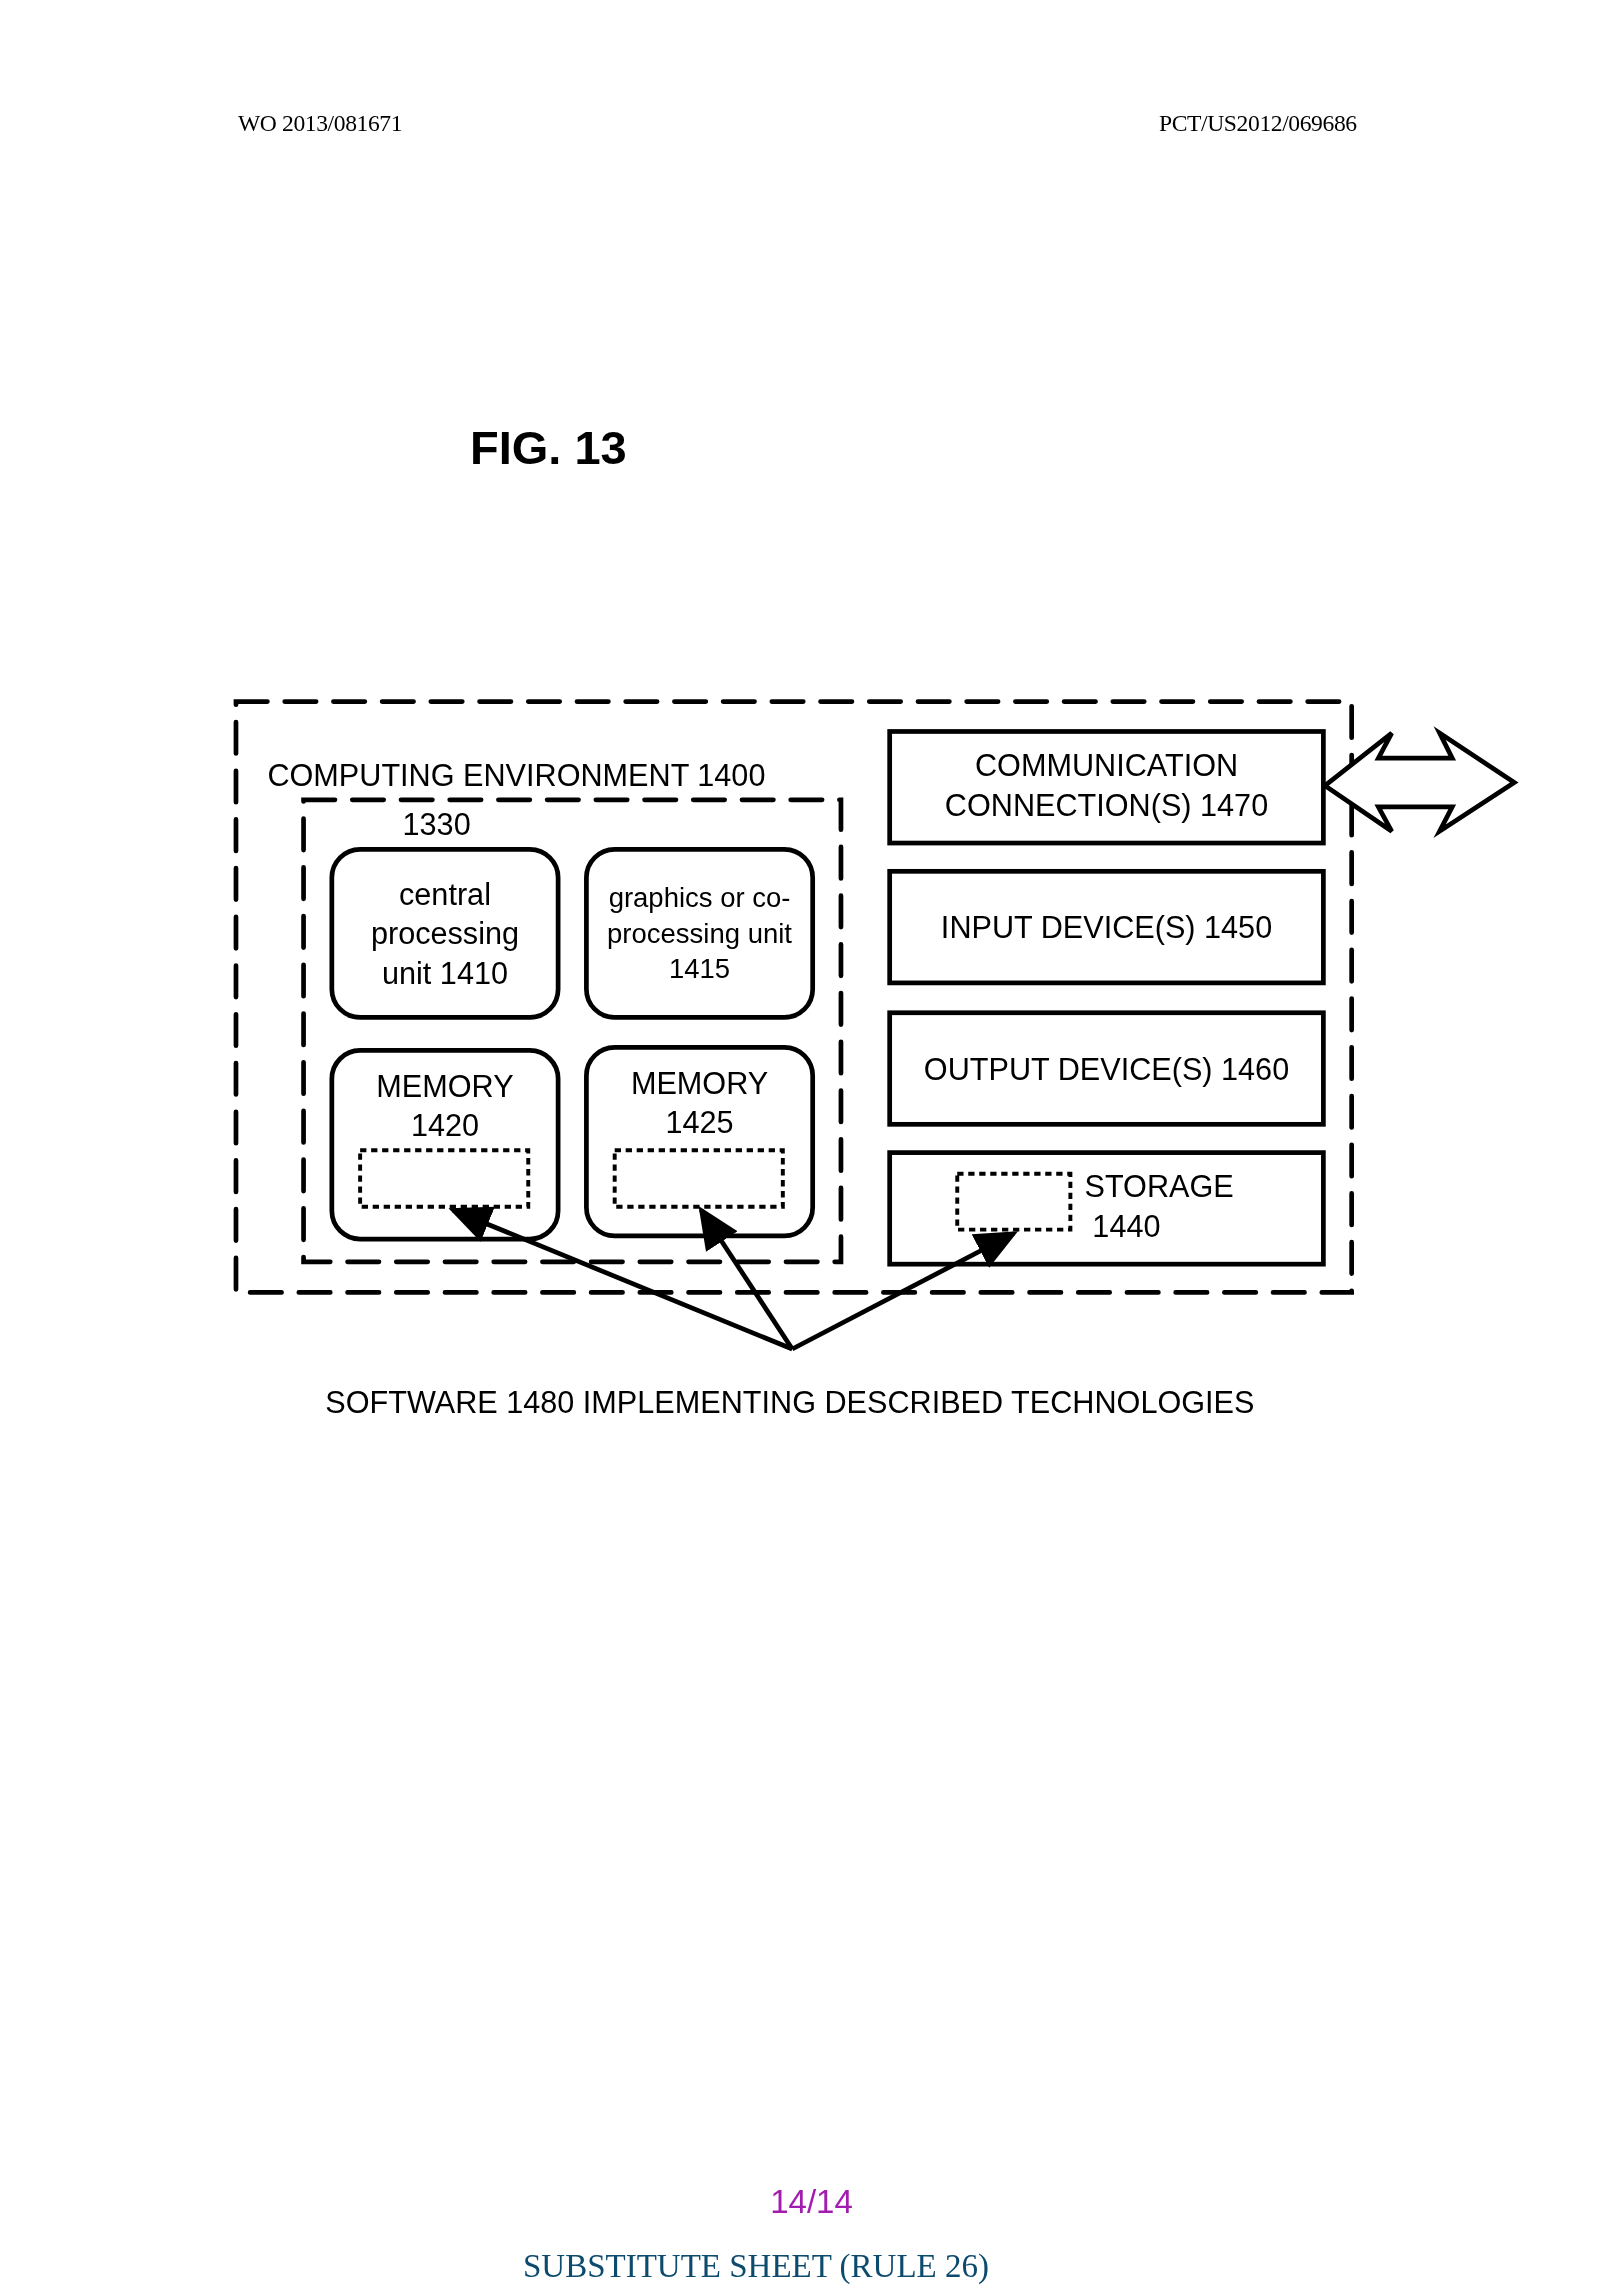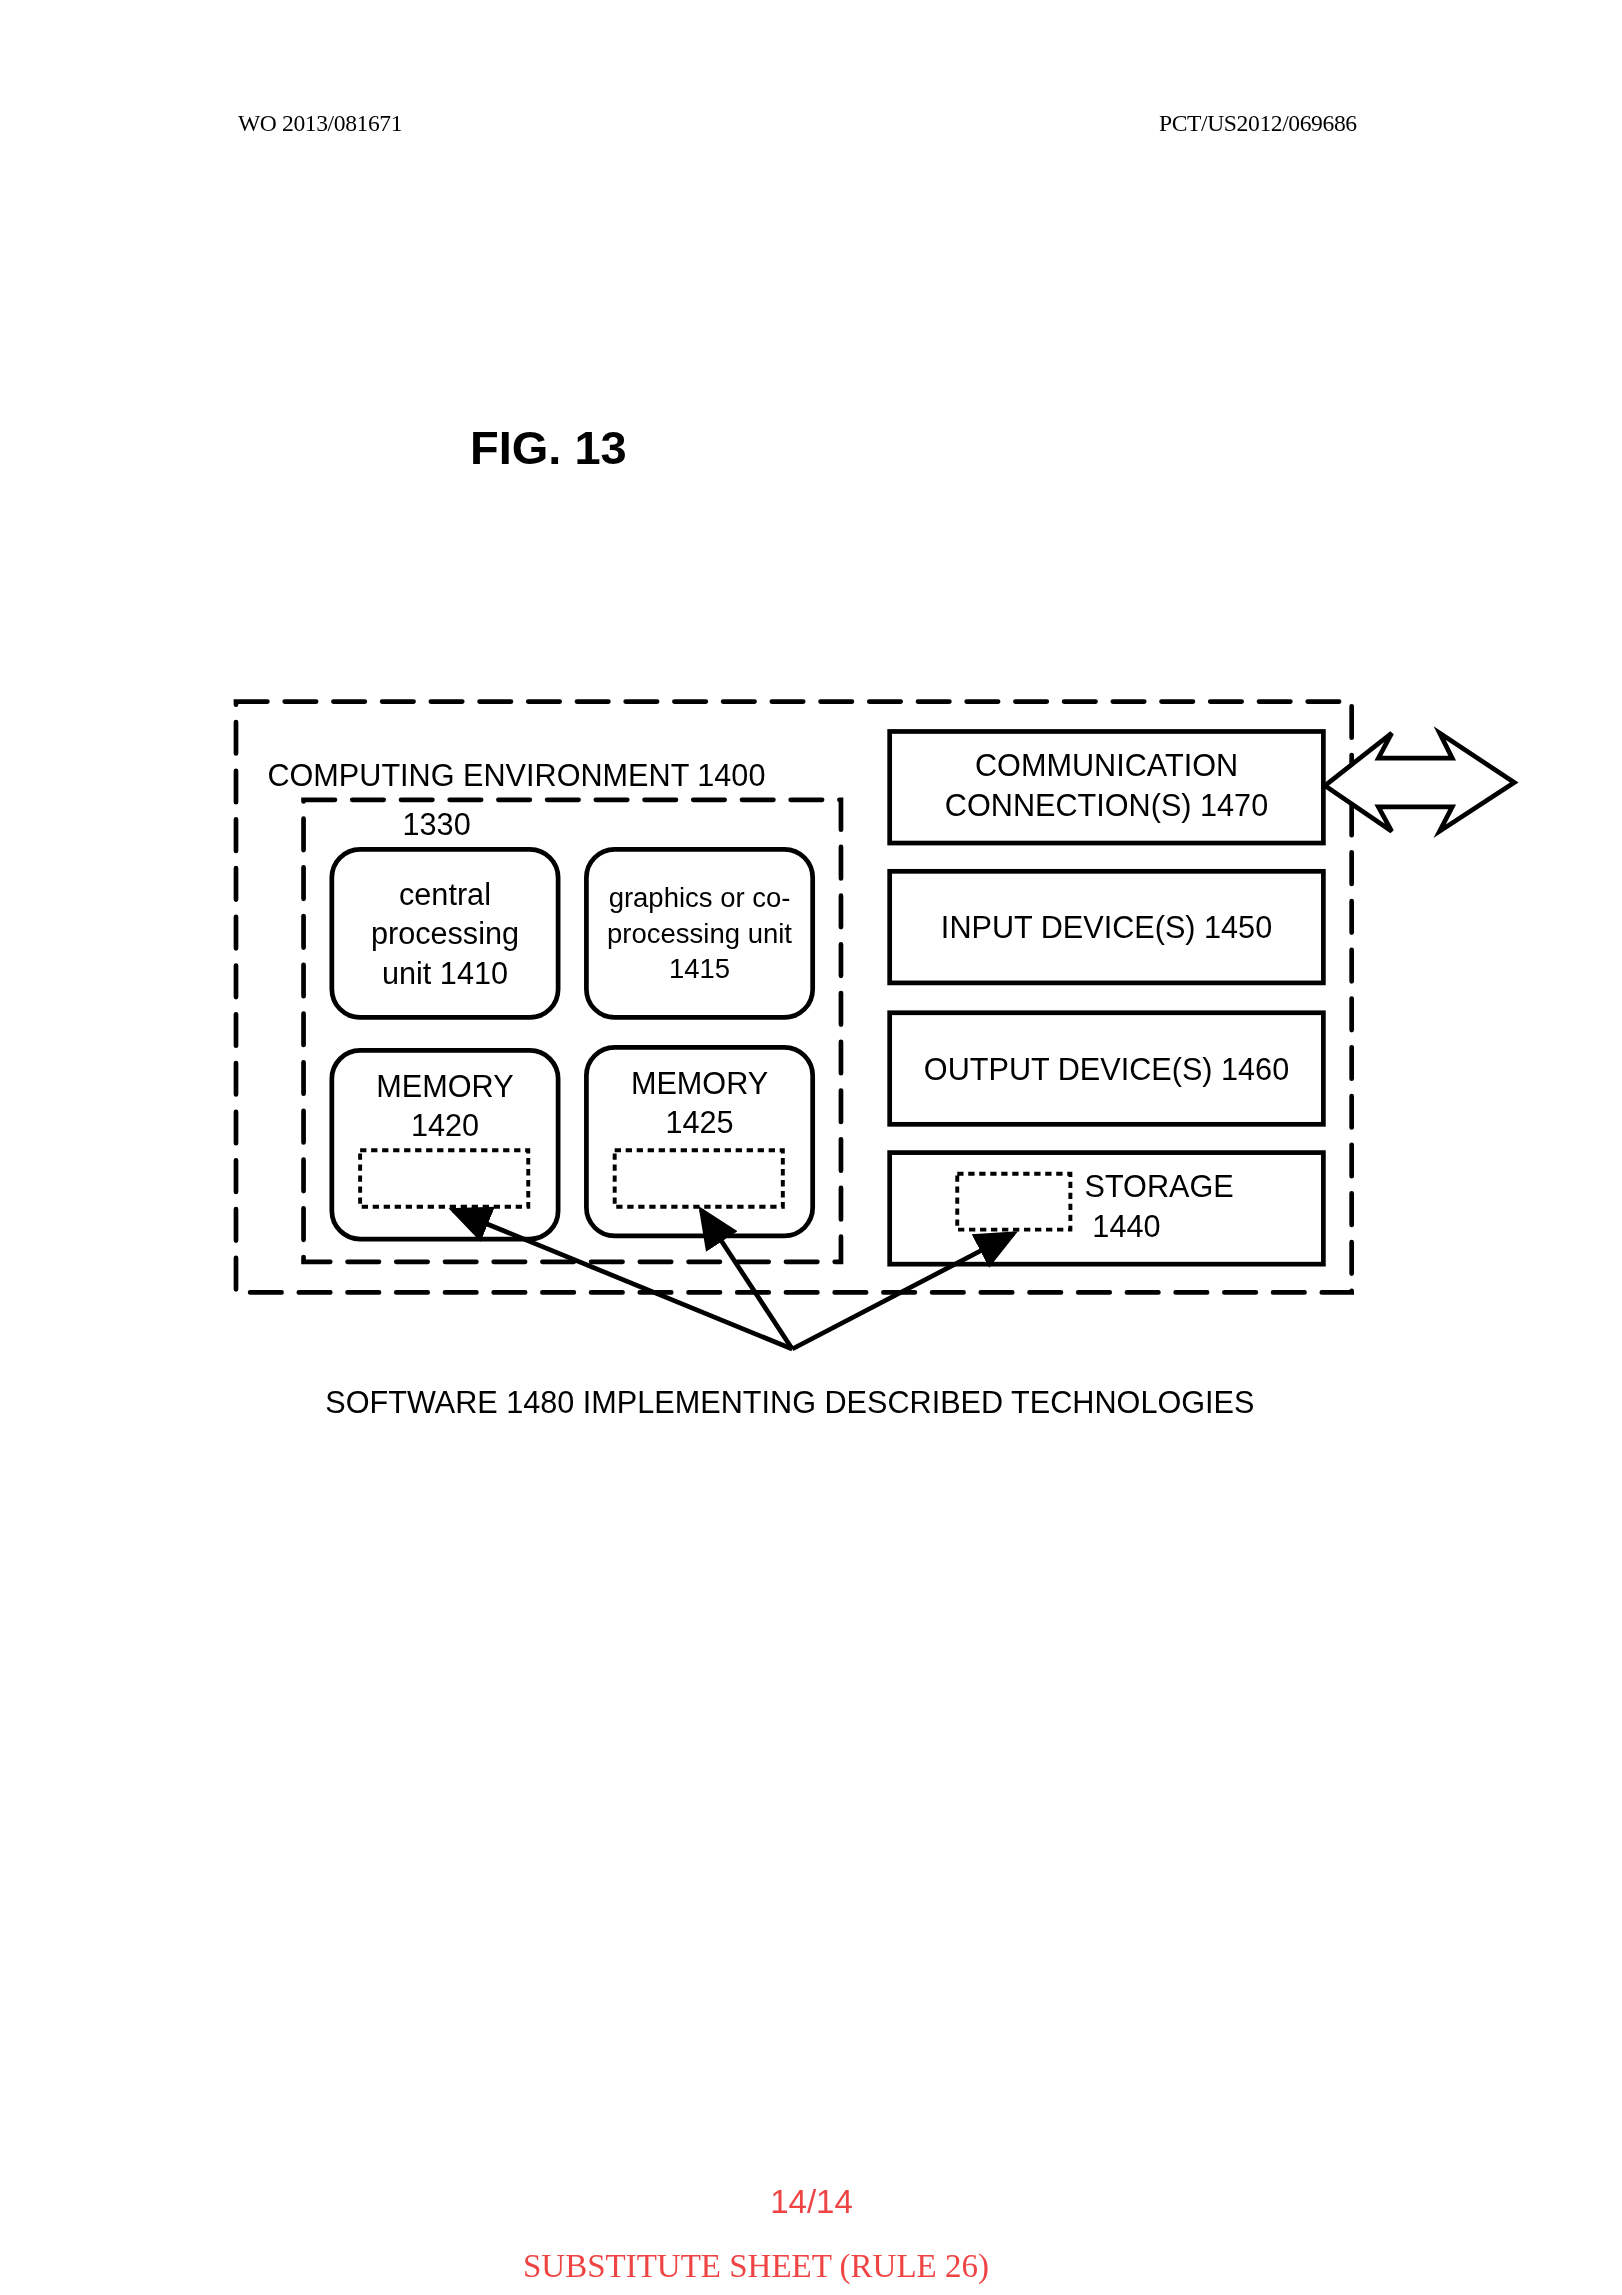--- a/index.html
+++ b/index.html
@@ -5,22 +5,22 @@
     html, body { margin: 0; padding: 0; background: #ffffff; }
     body { width: 1623px; height: 2295px; position: relative; overflow: hidden; }
     .hdr { position: absolute; top: 110px; font-family: "Liberation Serif", serif; font-weight: normal; font-size: 23.6px; color: #000; letter-spacing: -0.4px; }
     #hdr-left { left: 238px; }
     #hdr-right { left: 1159px; }
     #fig-title { position: absolute; left: 470px; top: 420px; font-family: "Liberation Sans", sans-serif; font-weight: bold; font-size: 47px; color: #000; }
     #diagram { position: absolute; left: 0; top: 0; }
     #diagram text { font-family: "Liberation Sans", sans-serif; fill: #000; }
     .lbl { font-size: 39px; }
     .lbl-sm { font-size: 35px; }
-    #page-num { position: absolute; left: 0; width: 1623px; text-align: center; top: 2183px; font-family: "Liberation Sans", sans-serif; font-size: 33px; color: #ef4444; }
-    #footer { position: absolute; left: 0; width: 1512px; text-align: center; top: 2248px; font-family: "Liberation Serif", serif; font-size: 33px; color: #ef4444; }
+    #page-num { position: absolute; left: 0; width: 1623px; text-align: center; top: 2183px; font-family: "Liberation Sans", sans-serif; font-size: 33px; color: #a21caf; }
+    #footer { position: absolute; left: 0; width: 1512px; text-align: center; top: 2248px; font-family: "Liberation Serif", serif; font-size: 33px; color: #0c4a6e; }
   </style>
 </head>
 <body>
 
 <div class="hdr" id="hdr-left">WO 2013/081671</div>
 <div class="hdr" id="hdr-right">PCT/US2012/069686</div>
 
 <div id="fig-title">FIG. 13</div>
 
 <svg id="diagram" width="1623" height="2295" viewBox="0 0 2065 2921" xmlns="http://www.w3.org/2000/svg">

